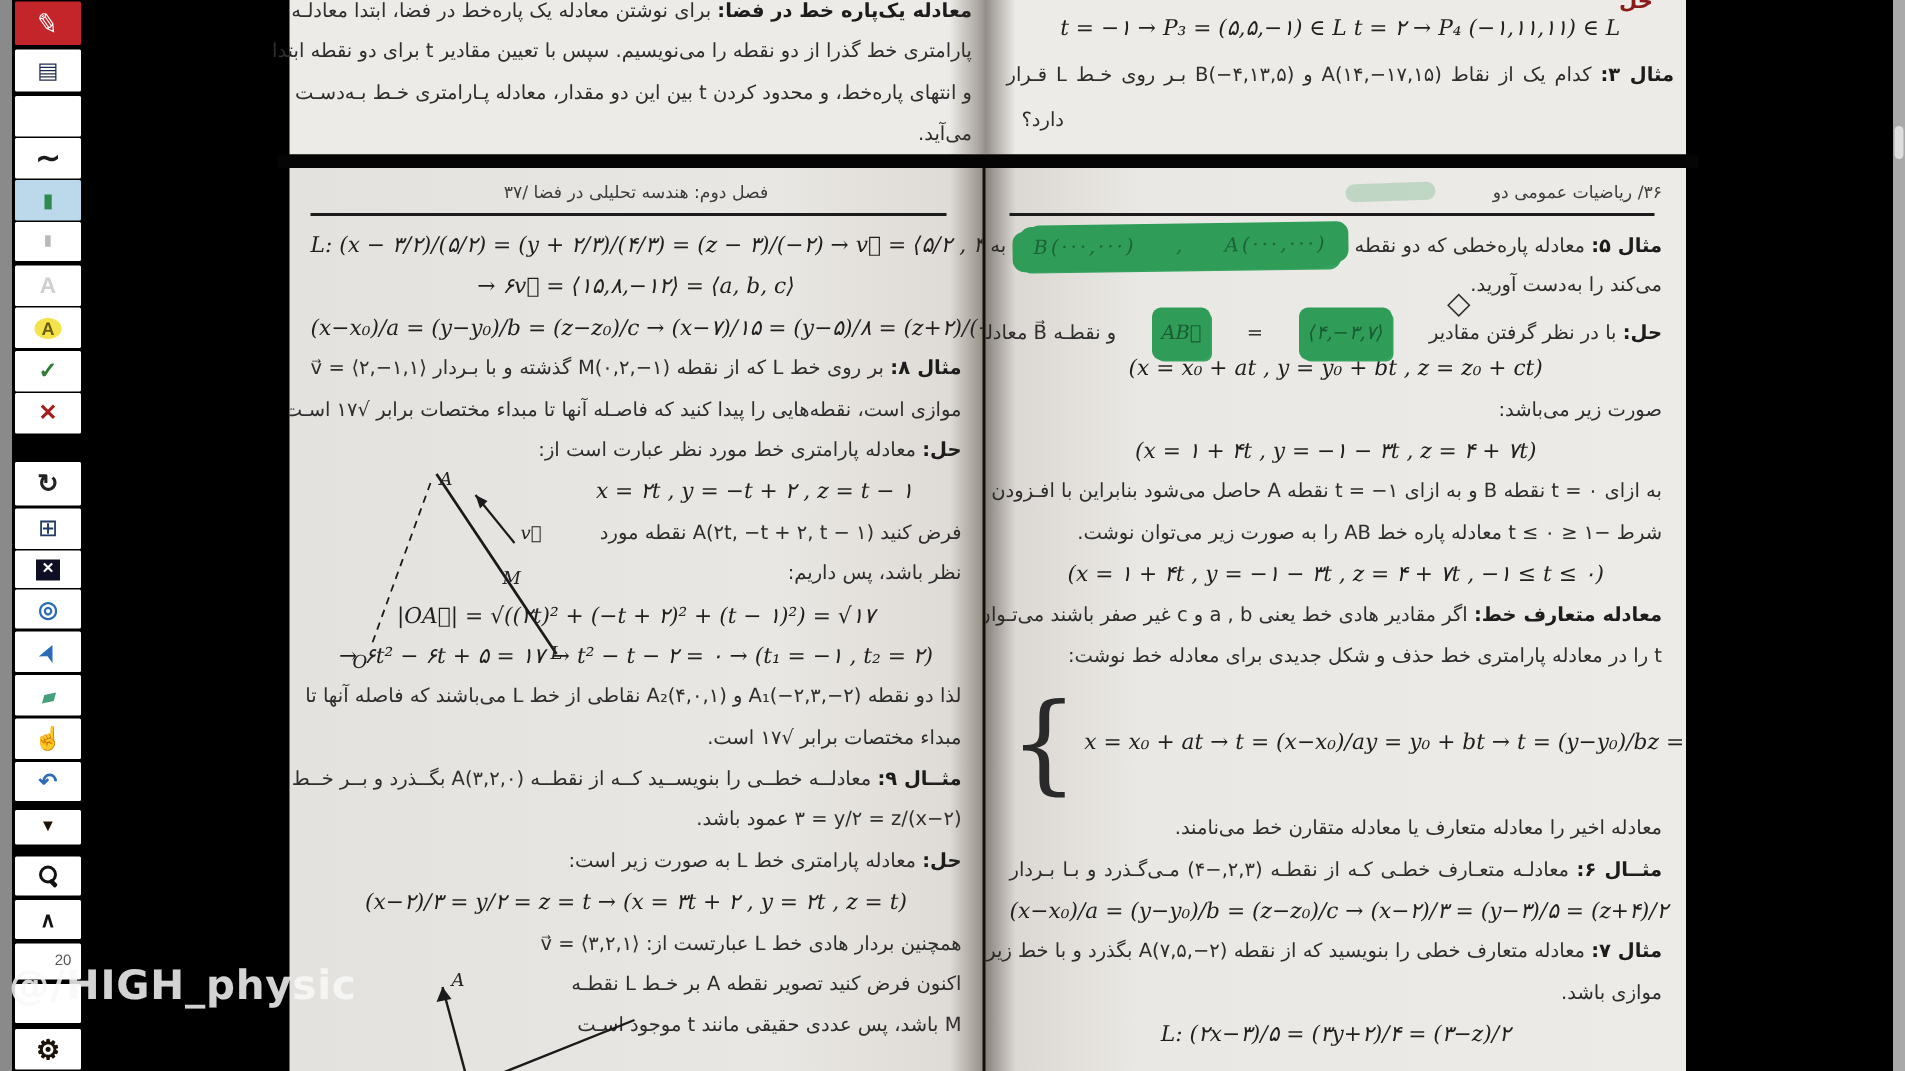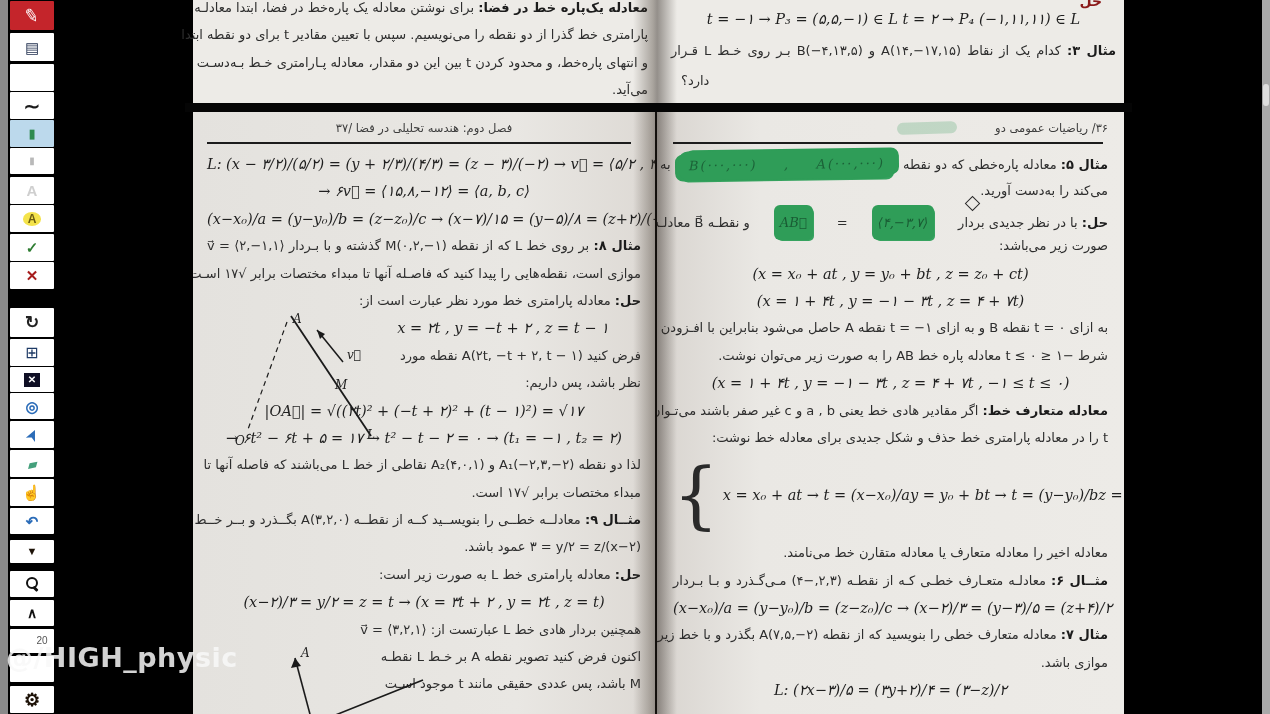--- a/index.html
+++ b/index.html
@@ -302,30 +302,30 @@
 
       <div>
 
       <div class="ln faright">
             <span class="lead"></span><span>می‌کند را به‌دست آورید.</span>
           </div>
         </div>
 
       <div class="ln fa" style="position:relative;">
         <span class="diamond" style="right:130px;top:-7px;"></span>
-        <span class="lead">حل:</span><span> با در نظر جدیدی بردار </span><span class="mathrun"><span class="hl-chip">AB⃗</span><span> = </span><span class="hl-chip">⟨۴,−۳,۷⟩</span></span><span> و نقطـه B⃗ معادلـه پـارامتری خـط بـه</span>
+        <span class="lead">حل:</span><span> با در نظر گرفتن مقادیر </span><span class="mathrun"><span class="hl-chip">AB⃗</span><span> = </span><span class="hl-chip">⟨۴,−۳,۷⟩</span></span><span> و نقطـه B⃗ معادلـه پـارامتری خـط بـه</span>
       </div>
 
       <div>
 
-      <div class="ln faright">
+      <div class="ln math">
+            <span class="lead"></span><span>(x = x₀ + at , y = y₀ + bt , z = z₀ + ct)</span>
+          </div>
+          <div class="ln faright">
             <span class="lead"></span><span>صورت زیر می‌باشد:</span>
-          </div>
-          <div class="ln math">
-            <span class="lead"></span><span>(x = x₀ + at , y = y₀ + bt , z = z₀ + ct)</span>
           </div>
           <div class="ln math">
             <span class="lead"></span><span>(x = ۱ + ۴t , y = −۱ − ۳t , z = ۴ + ۷t)</span>
           </div>
           <div class="ln fa">
             <span class="lead"></span><span>به ازای t = ۰ نقطه B و به ازای t = −۱ نقطه A حاصل می‌شود بنابراین با افـزودن</span>
           </div>
           <div class="ln faright">
             <span class="lead"></span><span>شرط −۱ ≤ t ≤ ۰ معادله پاره خط AB را به صورت زیر می‌توان نوشت.</span>
           </div>

